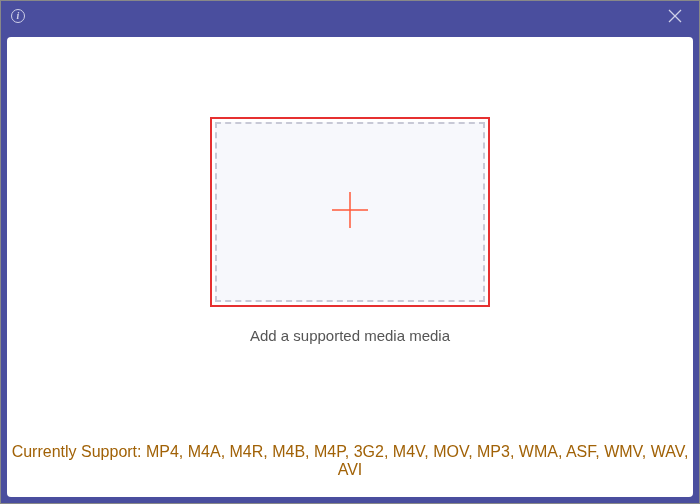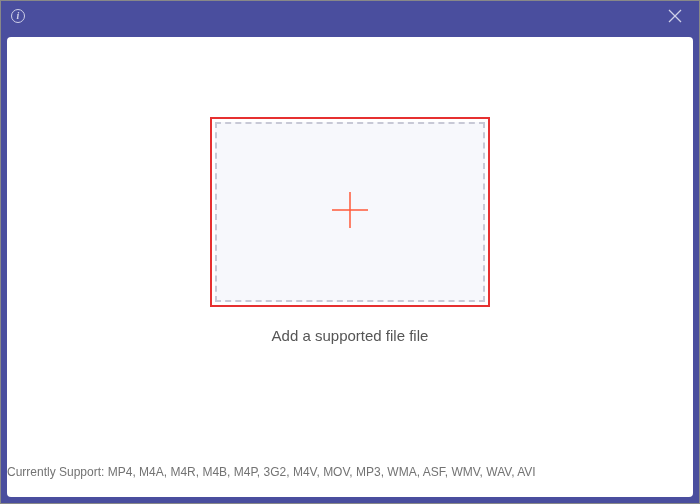--- a/index.html
+++ b/index.html
@@ -96,23 +96,23 @@
     .instruction-text {
       margin-top: 20px;
       font-size: 15px;
       color: #555;
       text-align: center;
     }
     .support-text {
       position: absolute;
       bottom: 18px;
       width: 100%;
-      text-align: left;
-      font-size: 12px;
-      color: #737373;
+      text-align: center;
+      font-size: 16px;
+      color: #a16207;
     }
   </style>
 </head>
 <body>
 
 <div class="window">
   <div class="titlebar">
     <div class="titlebar-left">
       <span class="info-icon">i</span>
     </div>
@@ -127,16 +127,16 @@
     <div class="drop-wrapper">
       <div class="drop-zone">
         <span class="plus-icon">
           <svg viewBox="0 0 44 44">
             <line x1="22" y1="4" x2="22" y2="40" stroke="#ff5a3a" stroke-width="1.5"></line>
             <line x1="4" y1="22" x2="40" y2="22" stroke="#ff5a3a" stroke-width="1.5"></line>
           </svg>
         </span>
       </div>
     </div>
-    <div class="instruction-text">Add a supported file file</div>
+    <div class="instruction-text">Add a supported media media</div>
     <div class="support-text">Currently Support: MP4, M4A, M4R, M4B, M4P, 3G2, M4V, MOV, MP3, WMA, ASF, WMV, WAV, AVI</div>
   </div>
 </div>
 
 </body></html>

